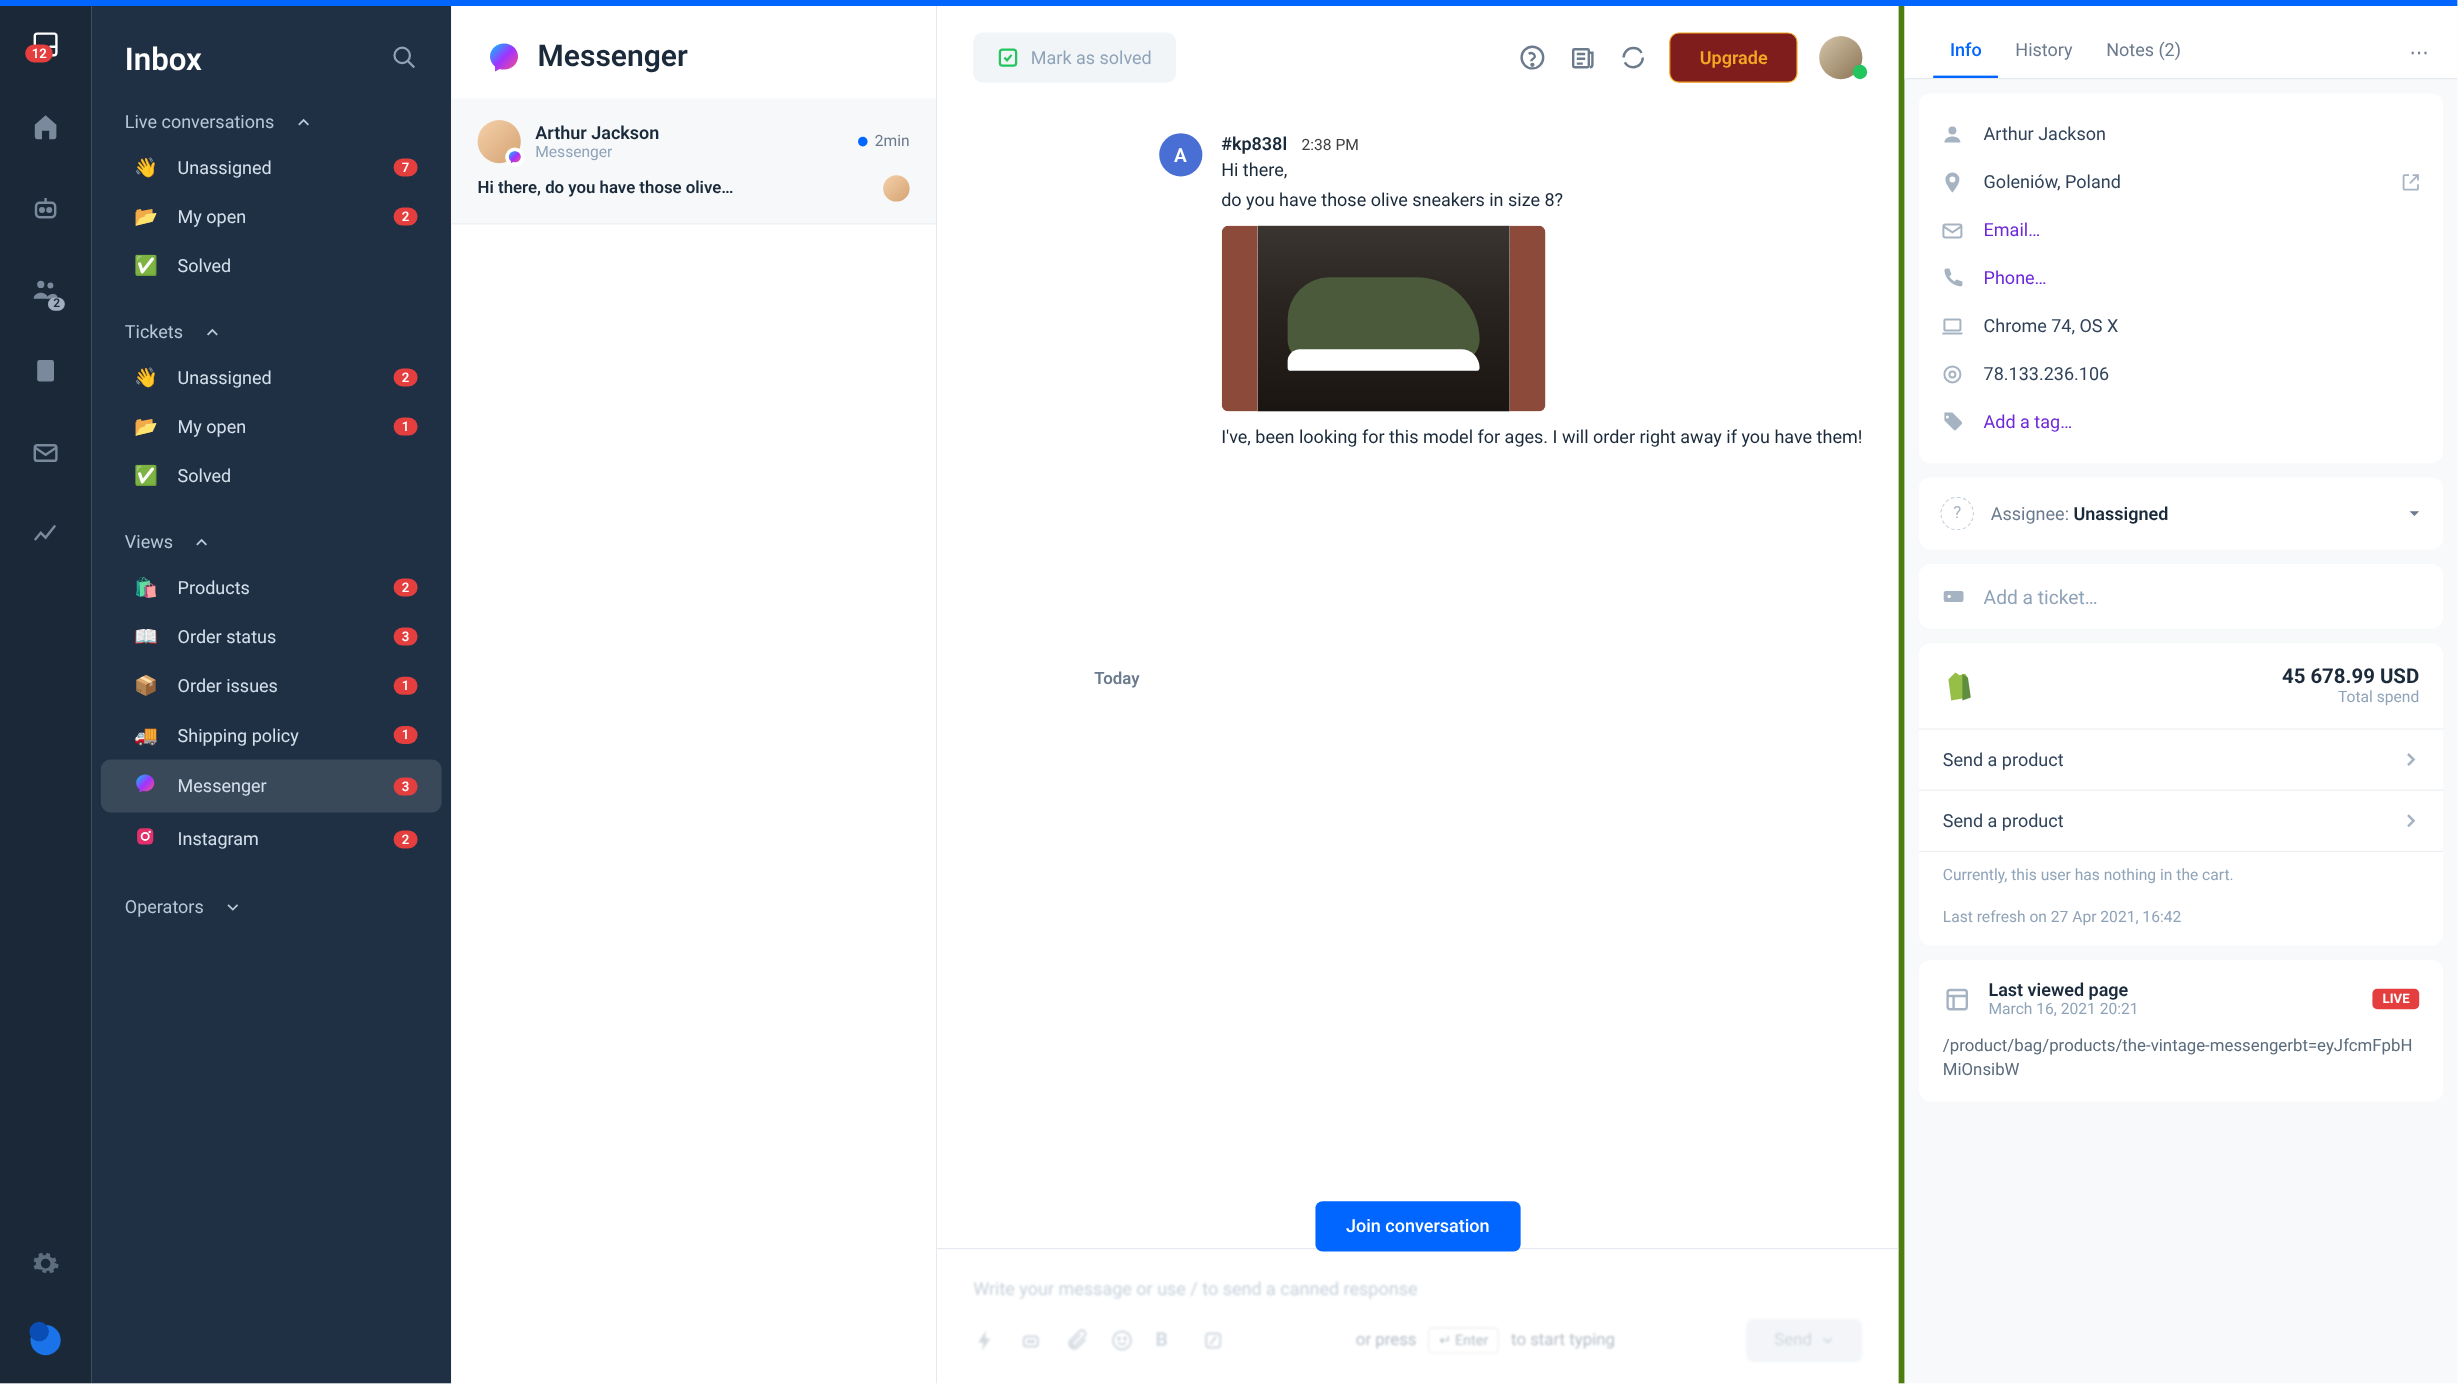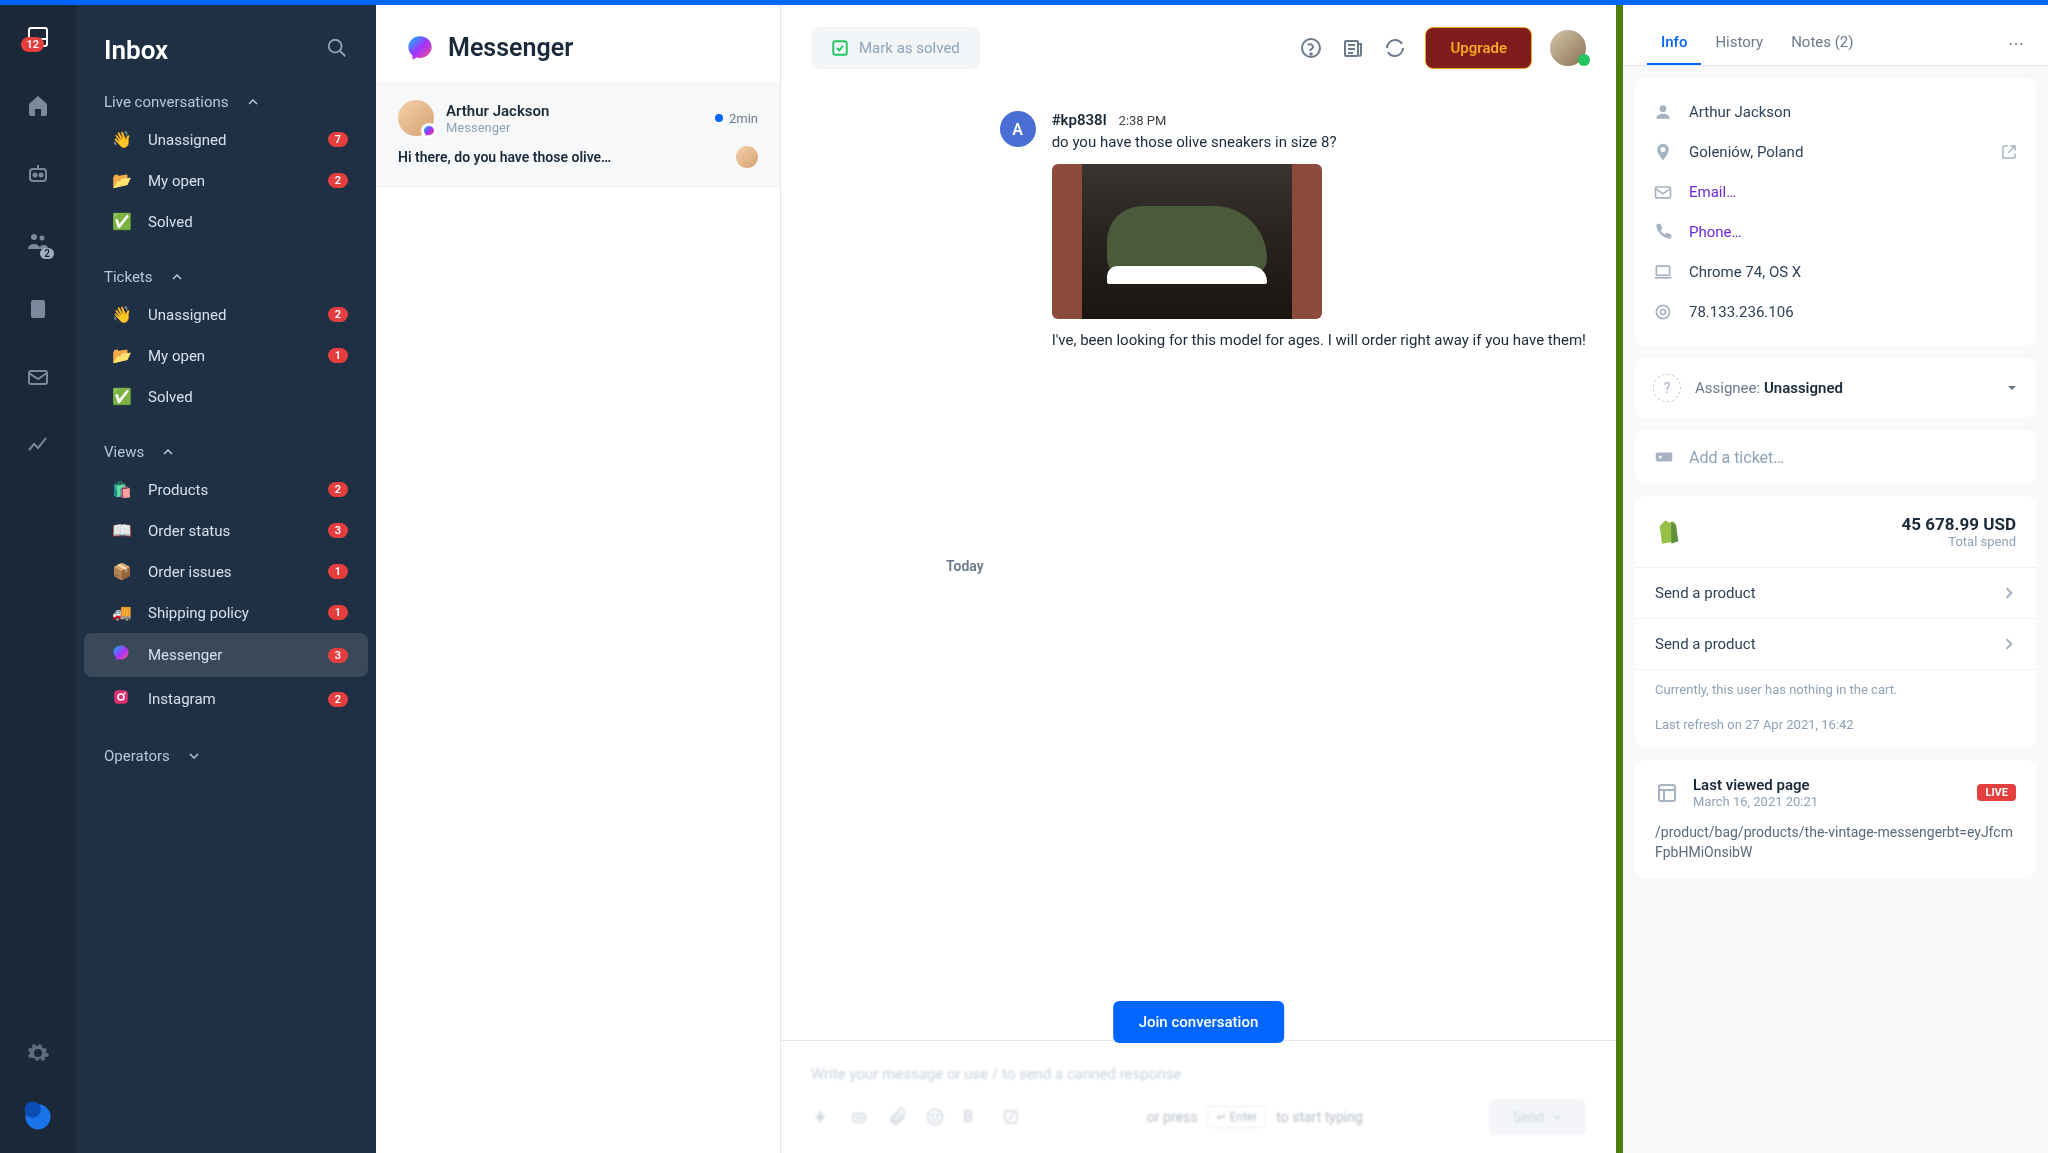--- a/index.html
+++ b/index.html
@@ -75,21 +75,21 @@
 .join-btn { background: #0066ff; color: #fff; border: none; padding: 12px 26px; border-radius: 6px; font-size: 15px; font-weight: 500; cursor: pointer; }
 .chat-input-blurred { filter: blur(1px); opacity: 0.5; }
 .chat-input-placeholder { color: #8fa3b8; font-size: 15px; padding: 6px 0 16px 0; }
 .chat-input-toolbar { display: flex; align-items: center; gap: 18px; }
 .toolbar-icons { display: flex; gap: 18px; align-items: center; }
 .toolbar-icon { width: 20px; height: 20px; color: #a6b3c2; cursor: pointer; }
 .toolbar-middle { flex: 1; display: flex; align-items: center; justify-content: center; gap: 10px; font-size: 14px; color: #6b7a8c; }
 .enter-key { border: 1px solid #d5dce4; border-radius: 4px; padding: 3px 8px; font-size: 12px; color: #6b7a8c; }
 .send-btn { background: #e8edf2; color: #a6b3c2; border: none; padding: 10px 24px; border-radius: 6px; font-size: 14px; display: flex; align-items: center; gap: 8px; cursor: pointer; }
 
-.details-col { width: 432px; border-left: 7px solid #4d7c0f; background: #f7f9fb; display: flex; flex-direction: column; overflow-y: auto; }
+.details-col { width: 466px; border-left: 5px solid #4d7c0f; background: #f7f9fb; display: flex; flex-direction: column; overflow-y: auto; }
 .details-tabs { display: flex; align-items: center; padding: 0 24px; border-bottom: 1px solid #e5e9ef; background: #fff; padding-top: 16px; }
 .details-tab { padding: 12px 14px; color: #6b7a8c; font-size: 15px; cursor: pointer; border-bottom: 2px solid transparent; }
 .details-tab.active { color: #0066ff; border-bottom-color: #0066ff; font-weight: 500; }
 .details-tabs-more { margin-left: auto; color: #6b7a8c; cursor: pointer; }
 
 .info-card { background: #fff; margin: 12px 12px 0 12px; border-radius: 10px; padding: 14px 18px; }
 .info-row { display: flex; align-items: center; gap: 16px; padding: 10px 0; color: #4a5a6c; font-size: 15px; }
 .info-row .info-icon { width: 20px; height: 20px; color: #a6b3c2; flex-shrink: 0; }
 .info-row .info-text { flex: 1; color: #30435a; }
 .info-row .info-text.muted { color: #6d28d9; }
@@ -362,20 +362,21 @@
           <div class="text">Today</div>
           <div class="line"></div>
       </div>
       <div class="msg-row">
         <div class="msg-avatar">A</div>
         <div class="msg-content">
           <div class="msg-header">
             <span class="msg-id">#kp838l</span>
             <span class="msg-time">2:38 PM</span>
           </div>
+          <div class="msg-text">Hi there,</div>
           <div class="msg-text">do you have those olive sneakers in size 8?</div>
           <div class="msg-image">
               <div class="shoe"></div>
             </div>
           <div class="msg-text">I've, been looking for this model for ages. I will order right away if you have them!</div>
         </div>
       </div>
     </div>
 
     <div class="chat-input-area">
@@ -470,20 +471,26 @@
           </svg>
           <span class="info-text">Chrome 74, OS X</span>
         </div>
       <div class="info-row">
           <svg class="info-icon" viewBox="0 0 24 24" fill="none" stroke="currentColor" stroke-width="2">
             <circle cx="12" cy="12" r="8"></circle>
             <circle cx="12" cy="12" r="3"></circle>
           </svg>
           <span class="info-text">78.133.236.106</span>
         </div>
+      <div class="info-row">
+          <svg class="info-icon" viewBox="0 0 24 24" fill="currentColor">
+            <path d="M21 11l-9-9H4v8l9 9a2 2 0 003 0l5-5a2 2 0 000-3zM7 8a1.5 1.5 0 110-3 1.5 1.5 0 010 3z"></path>
+          </svg>
+          <span class="info-text muted">Add a tag…</span>
+        </div>
     </div>
 
     <div class="assignee-card">
       <div class="assignee-avatar">?</div>
       <div class="assignee-text"><span>Assignee:</span> <strong>Unassigned</strong></div>
       <svg width="12" height="12" viewBox="0 0 12 12">
           <path d="M2 4l4 4 4-4" fill="#6b7a8c"></path>
         </svg>
     </div>
 

